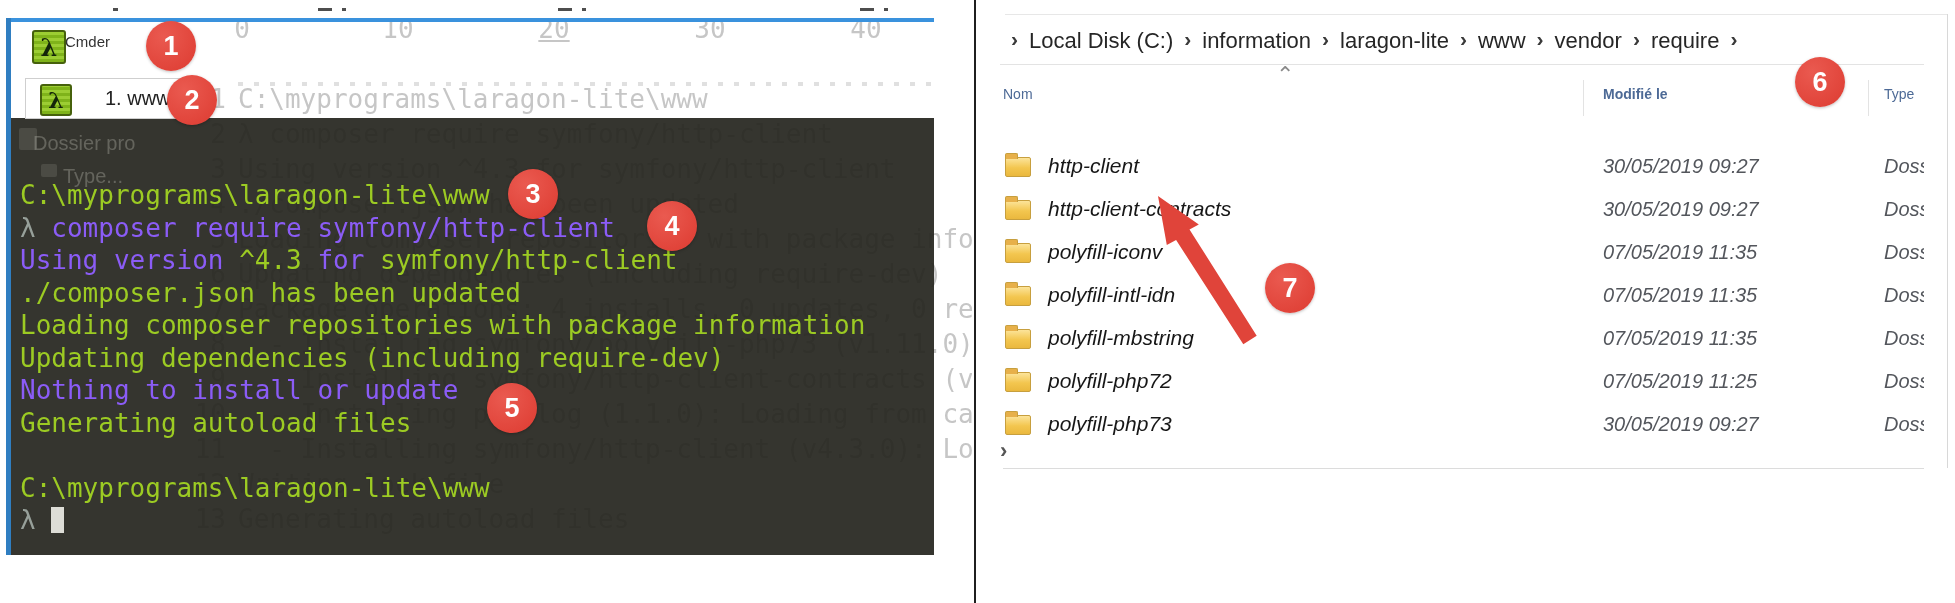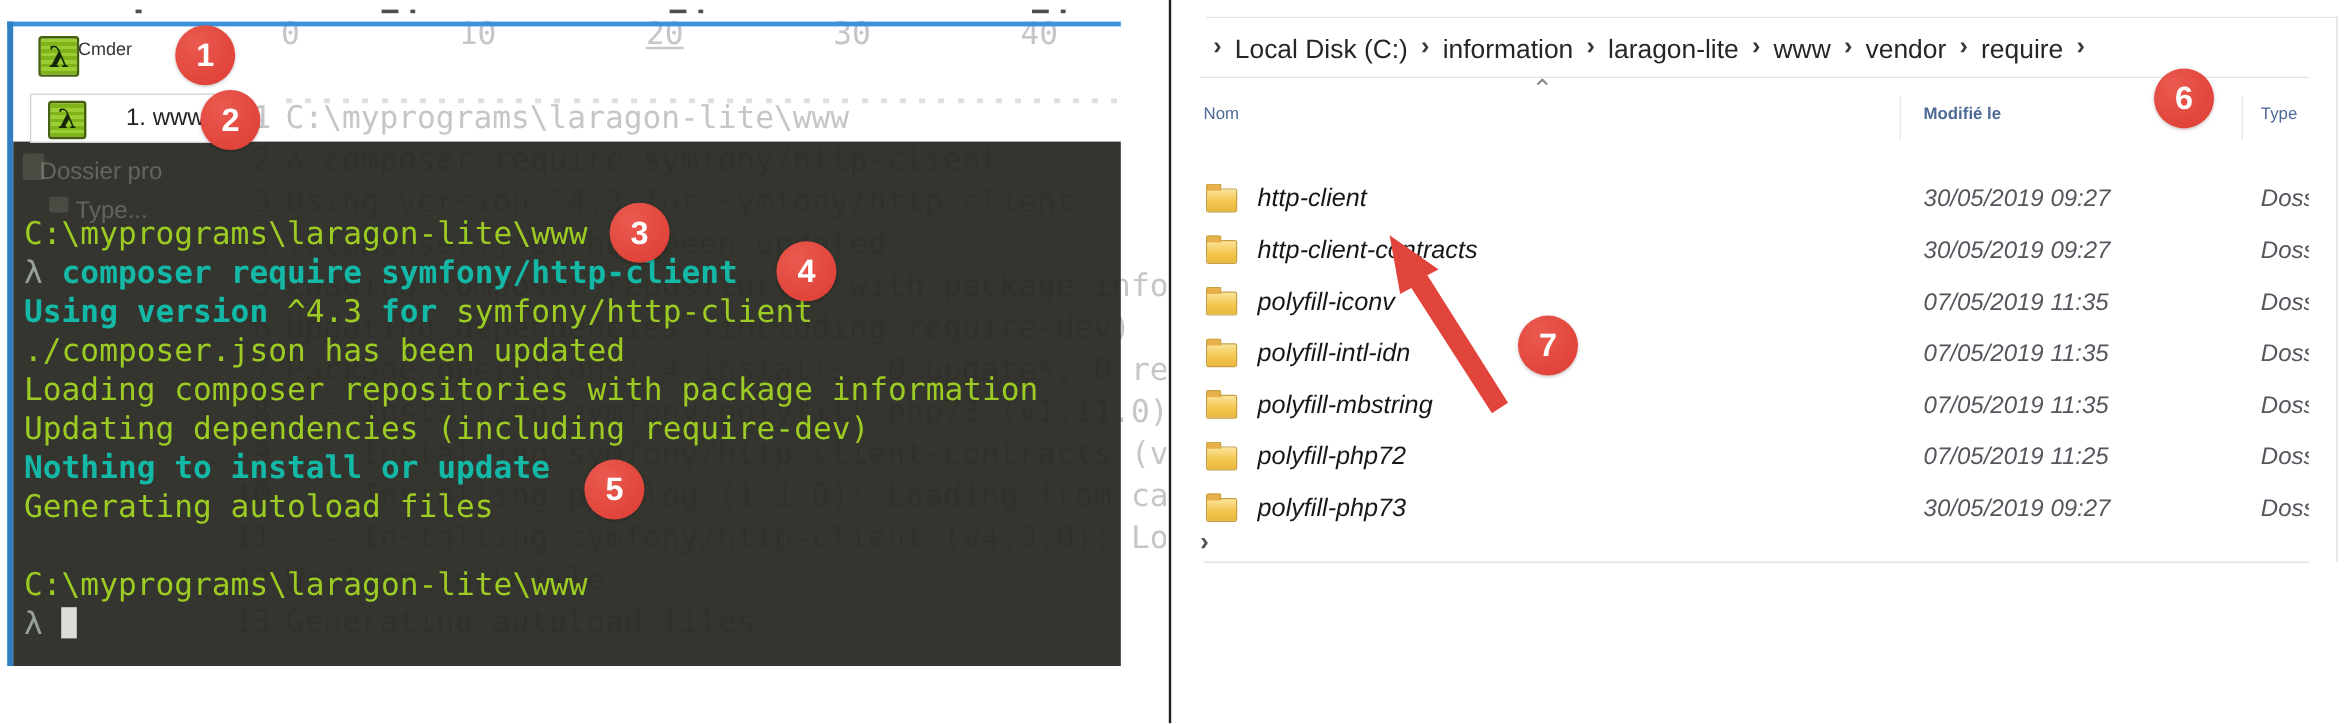--- a/index.html
+++ b/index.html
@@ -22,21 +22,21 @@
        border:2px solid #46610c;border-radius:3px;color:#14250a;display:flex;align-items:center;
        justify-content:center;font-weight:bold;font-family:"DejaVu Serif",serif;z-index:6;}
   #cmder-title{position:absolute;left:65px;top:33px;font-size:15px;color:#333;z-index:6;}
   #cmder-tab{position:absolute;left:25px;top:78px;width:167px;height:39px;background:#fff;
        border:1px solid #cfcfcf;z-index:6;}
   #cmder-tab-label{position:absolute;left:51px;top:8px;font-size:20px;color:#222;margin-left:28px;}
   #console{position:absolute;left:11px;top:118px;width:923px;height:437px;
        background:rgba(36,36,29,0.92);z-index:4;}
   #term{position:absolute;left:9px;top:61px;font-family:"DejaVu Sans Mono",monospace;
        font-size:26px;line-height:32.5px;white-space:pre;}
-  .t-green{color:#9ccb23;} .t-white{color:#14b8a6;font-weight:bold;} .t-gray{color:#97a09a;}
+  .t-green{color:#9ccb23;} .t-white{color:#8b5cf6;} .t-gray{color:#97a09a;}
   .cursor{display:inline-block;width:13px;height:26px;background:#ddddd7;vertical-align:-4px;}
   .dsk{position:absolute;color:rgba(210,210,200,0.30);font-size:20px;}
   .dskic{position:absolute;background:rgba(190,190,180,0.16);border-radius:2px;}
   
   .badge{position:absolute;width:50px;height:50px;border-radius:50%;z-index:20;
        background:radial-gradient(circle at 35% 30%,#ea5a50,#dd3b31);
        color:#fff;font-size:27px;font-weight:bold;display:flex;align-items:center;justify-content:center;
        box-shadow:0 1px 3px rgba(0,0,0,0.25);}
   #arrow{position:absolute;left:1100px;top:180px;z-index:15;}
   

